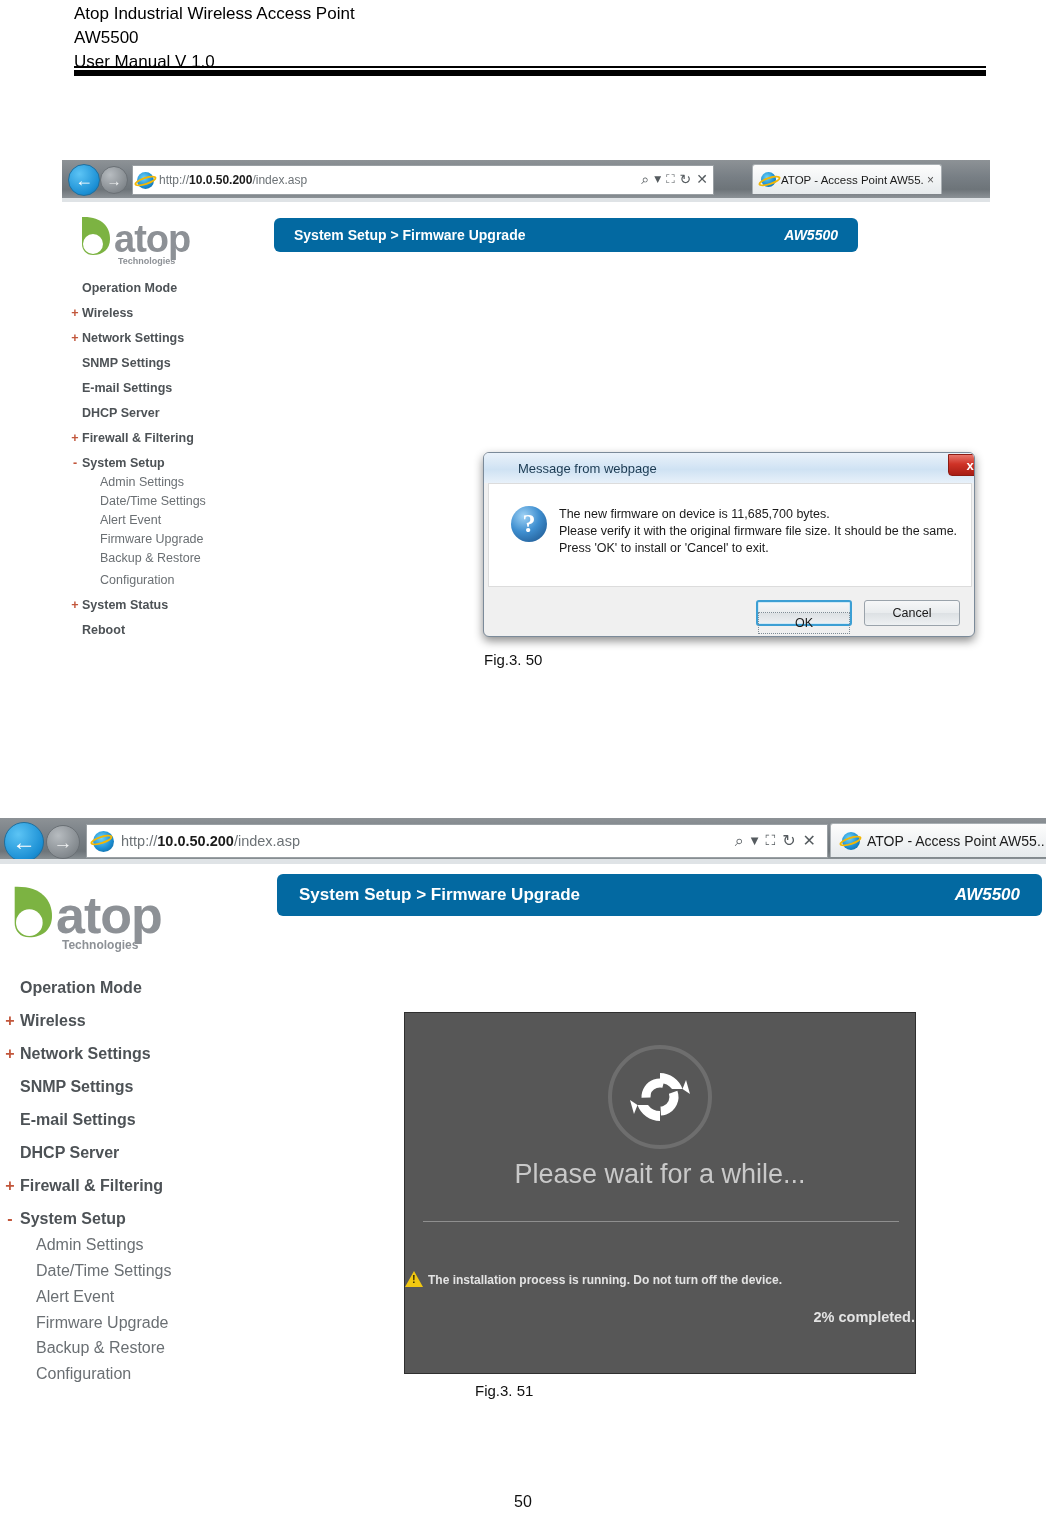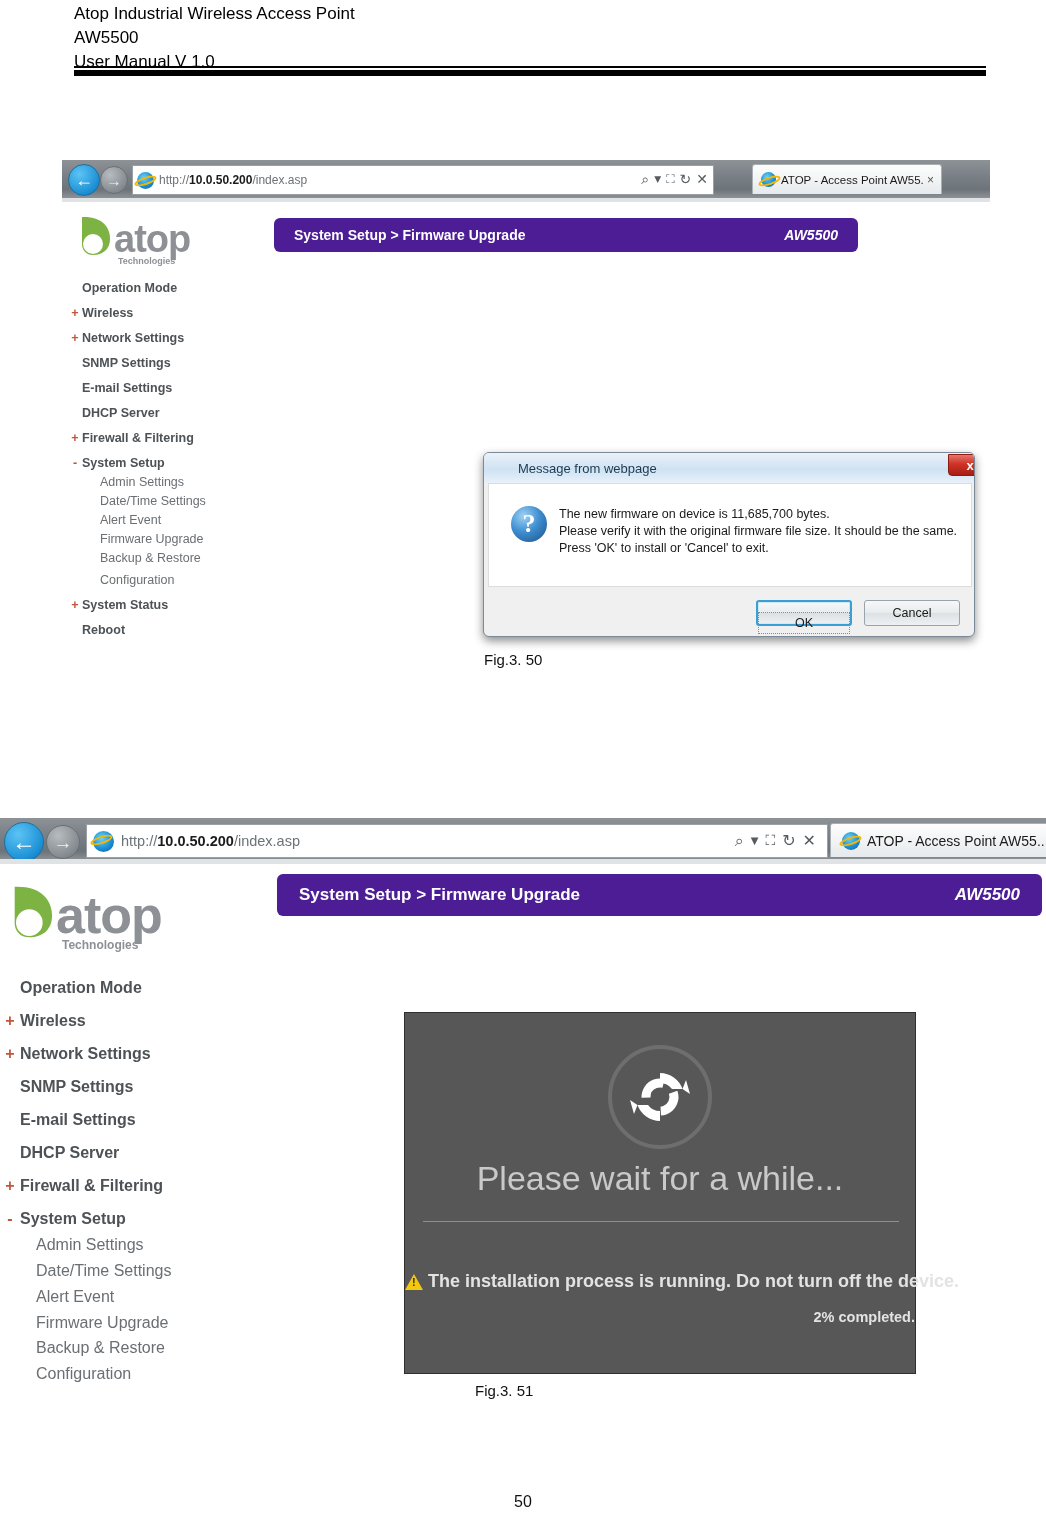--- a/index.html
+++ b/index.html
@@ -160,21 +160,21 @@
     letter-spacing: -1px;
   }
   .logo-sub {
     position: absolute;
     font-family: "Liberation Sans", sans-serif;
     color: #8d9196;
   }
 
   .green-bar {
     position: absolute;
-    background: #4c1d95;
+    background: #0369a1;
     border-radius: 6px;
     display: flex; align-items: center;
     justify-content: space-between;
     box-sizing: border-box;
     color: #ffffff;
   }
   .green-bar .crumb { font-weight: bold; }
   .green-bar .model { font-weight: bold; font-style: italic; }
 
   .menu { position: absolute; }
@@ -341,33 +341,33 @@
     transform: translateX(-50%);
     width: 96px; height: 96px;
     border: 4px solid #6e6e6e;
     border-radius: 50%;
     display: flex; align-items: center; justify-content: center;
   }
   .please-wait {
     position: absolute;
     left: 0; top: 146px; width: 100%;
     text-align: center;
-    font-size: 34px; color: #c9c9c9;
+    font-size: 27px; color: #c9c9c9;
     font-family: "Liberation Sans", sans-serif;
   }
   .pp-divider {
     position: absolute;
     left: 18px; top: 208px; width: 476px; height: 1px;
     background: #8f8f8f;
   }
   .pp-warn {
     position: absolute;
     left: 0; top: 258px; width: 100%;
     text-align: left;
-    font-size: 18px; color: #e3e3e3; font-weight: bold;
+    font-size: 12px; color: #e3e3e3; font-weight: bold;
     white-space: nowrap;
   }
   .warn-tri {
     display: inline-block;
     width: 0; height: 0;
     border-left: 9px solid transparent;
     border-right: 9px solid transparent;
     border-bottom: 16px solid #f2c811;
     position: relative;
     vertical-align: -3px;

